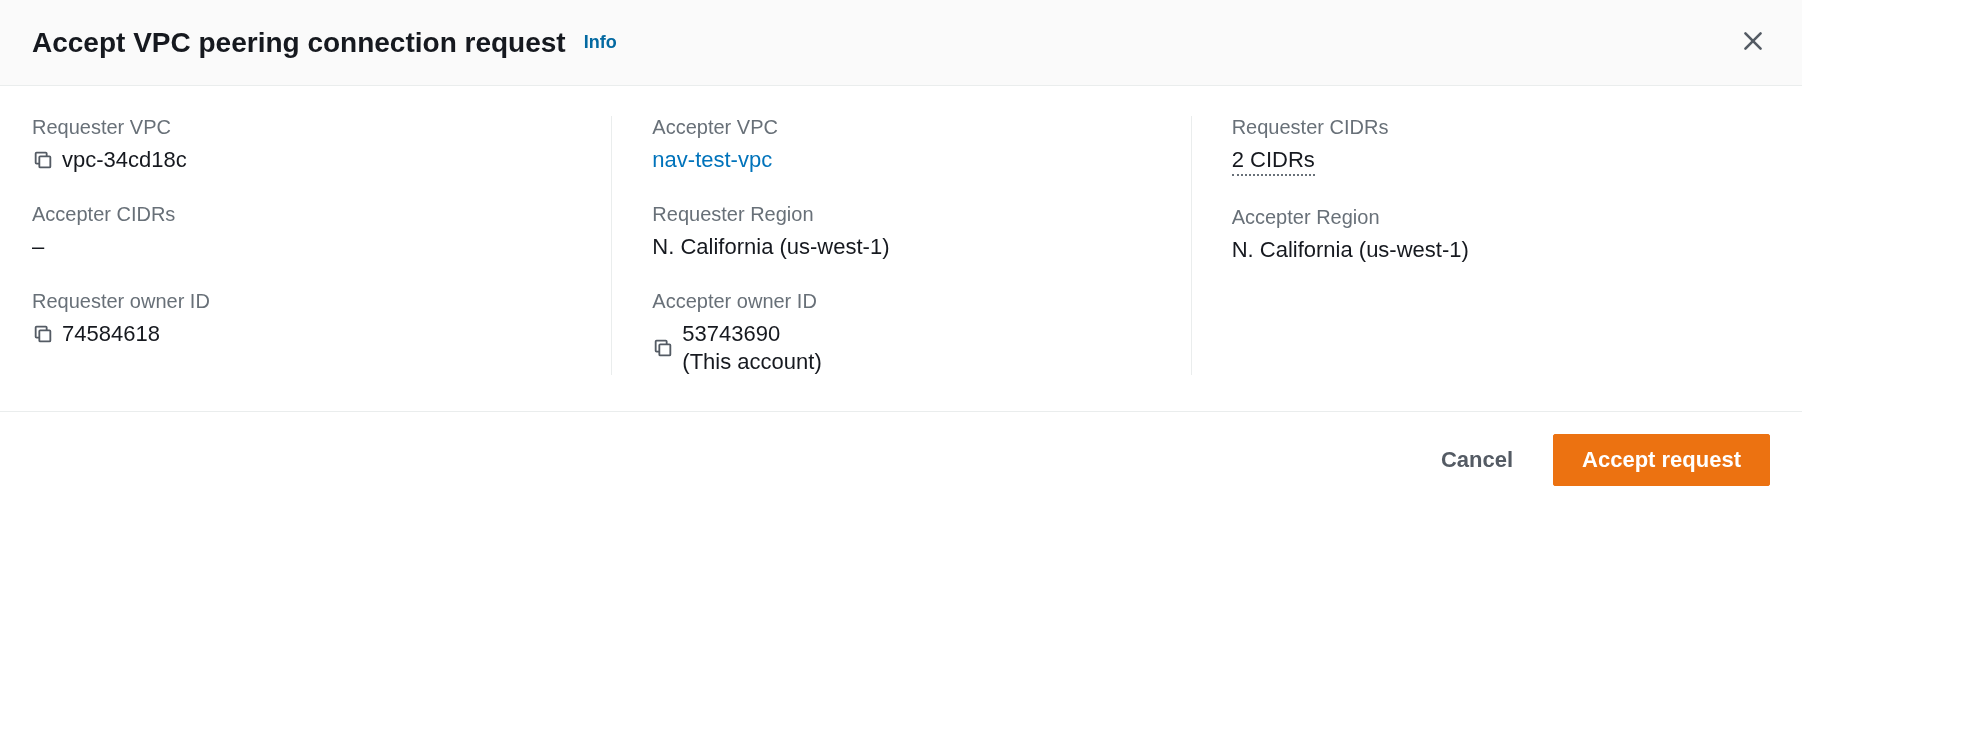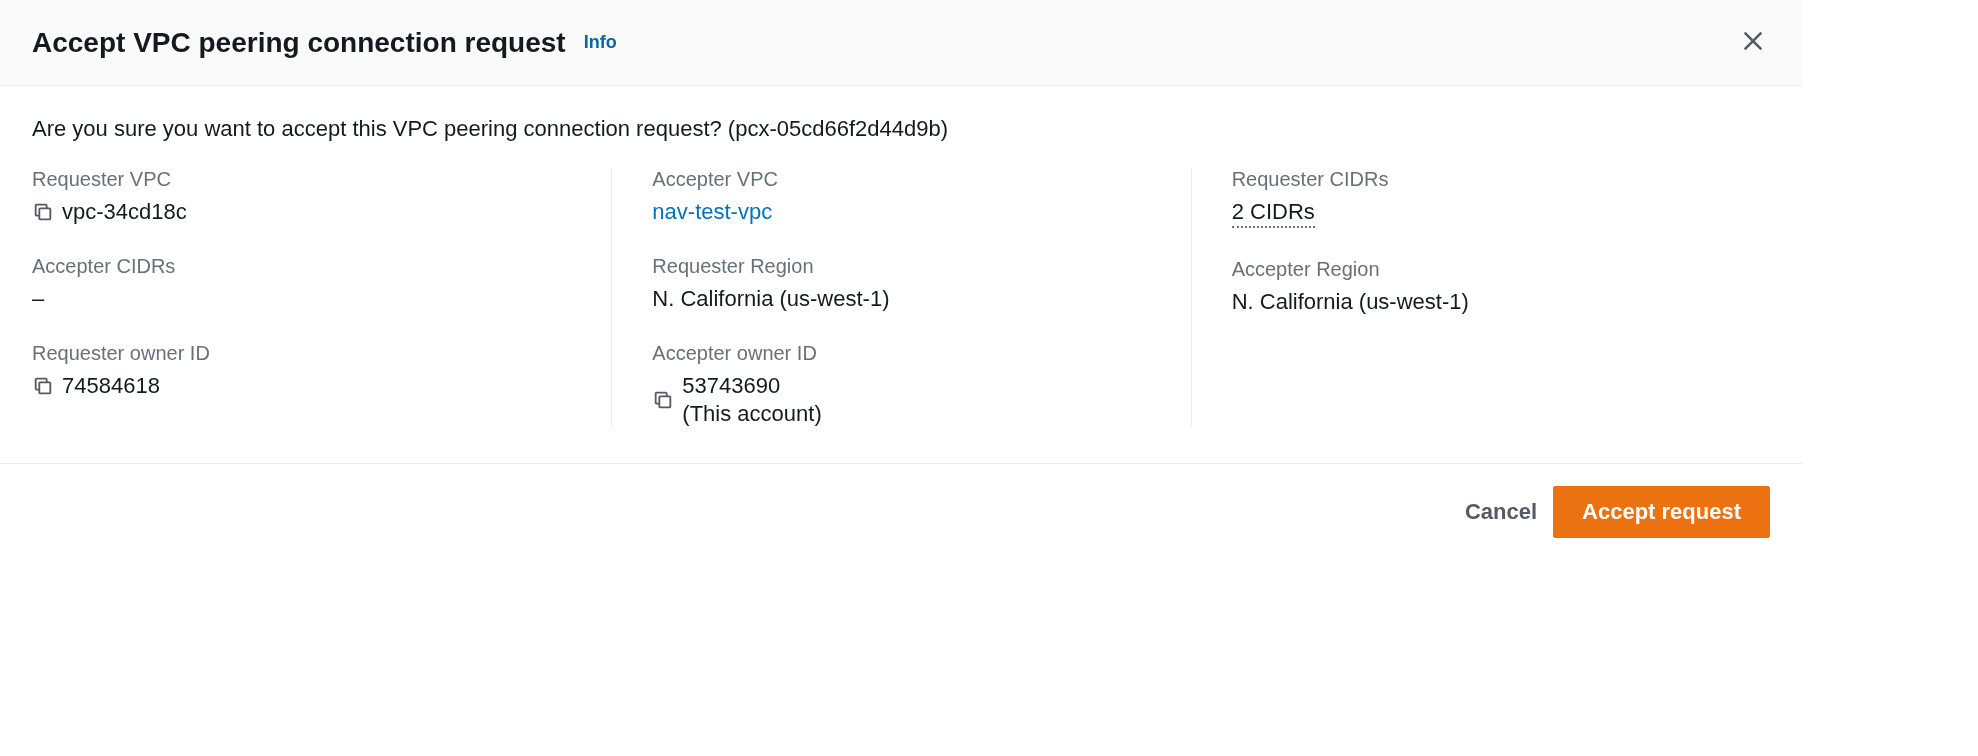--- a/index.html
+++ b/index.html
@@ -104,21 +104,21 @@
       border-bottom: 2px dotted #687078;
       display: inline-block;
       padding-bottom: 1px;
     }
     .dialog-footer {
       border-top: 1px solid #eaeded;
       padding: 22px 32px;
       display: flex;
       justify-content: flex-end;
       align-items: center;
-      gap: 12px;
+      gap: 36px;
     }
     .btn-cancel {
       background: none;
       border: none;
       font-size: 22px;
       font-weight: 700;
       color: #545b64;
       cursor: pointer;
       padding: 8px 4px;
     }
@@ -146,23 +146,20 @@
       <span>
         <svg viewBox="0 0 24 24" fill="none" stroke="currentColor" stroke-width="2.4" stroke-linecap="round">
             <line x1="5" y1="5" x2="19" y2="19"></line>
             <line x1="19" y1="5" x2="5" y2="19"></line>
           </svg>
       </span>
     </span>
   </div>
 
   <div class="dialog-body">
-    <p class="confirm-text">
-      <span>Are you sure you want to accept this VPC peering connection request? (</span><span>pcx-05cd66f2d44d9b</span><span>)</span>
-    </p>
 
     <div class="detail-grid">
 
       <div class="col">
         <div class="field">
           <div class="field-label">Requester VPC</div>
           <div class="field-value">
             <span class="copy-icon">
               <svg viewBox="0 0 24 24" fill="none" stroke="currentColor" stroke-width="2">
                   <rect x="8" y="8" width="12" height="12" rx="1"></rect>

